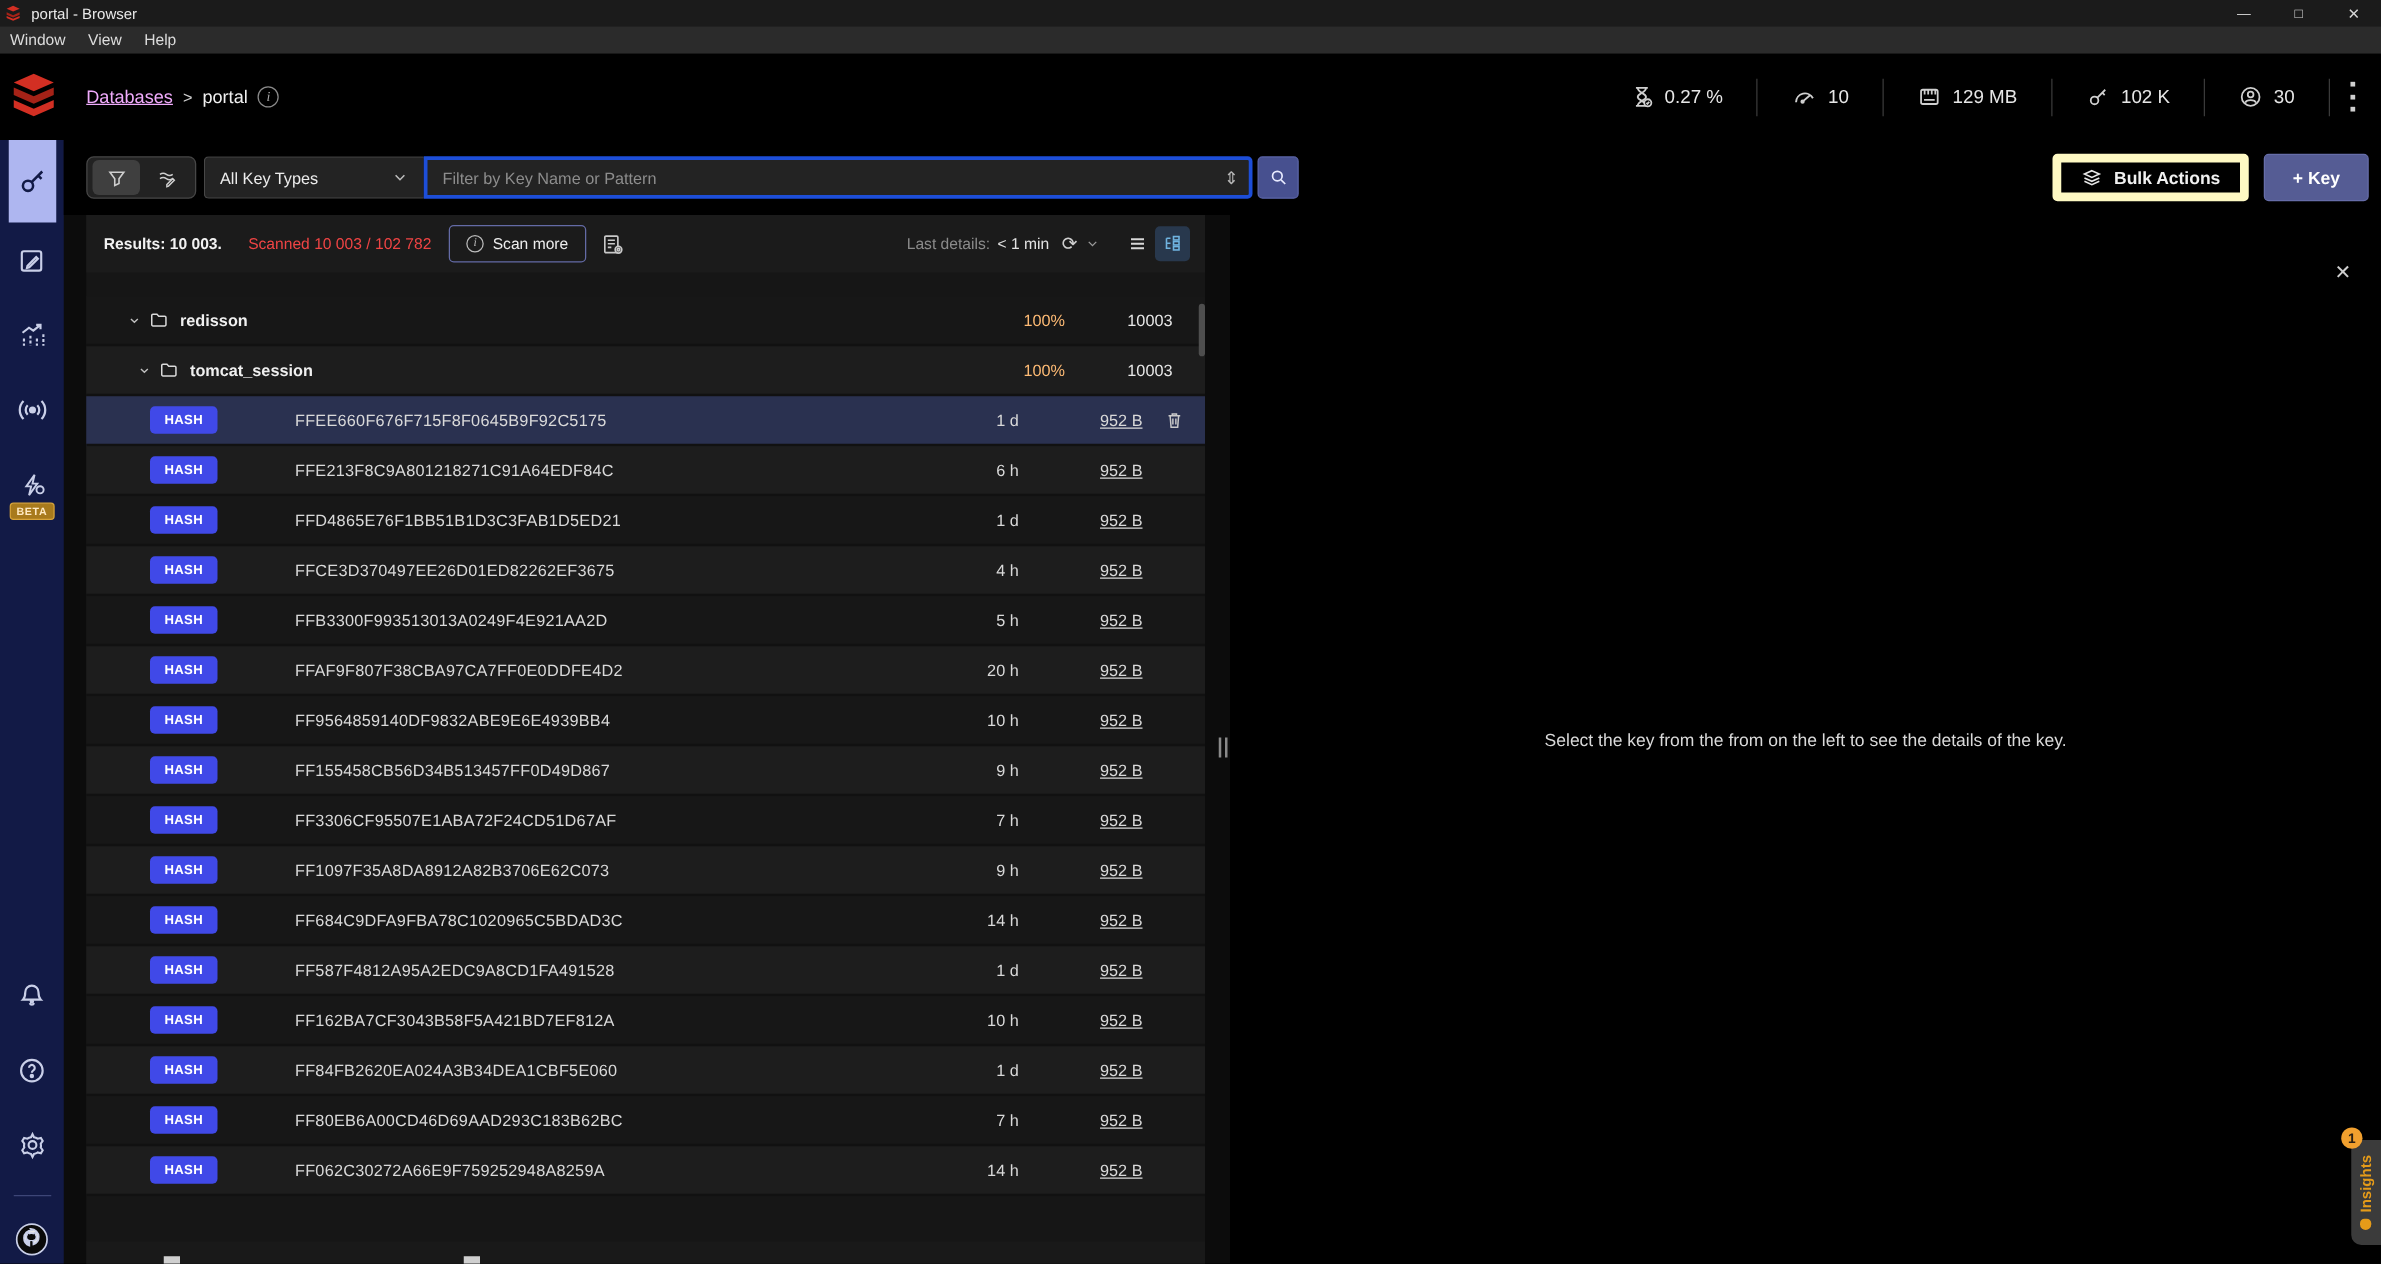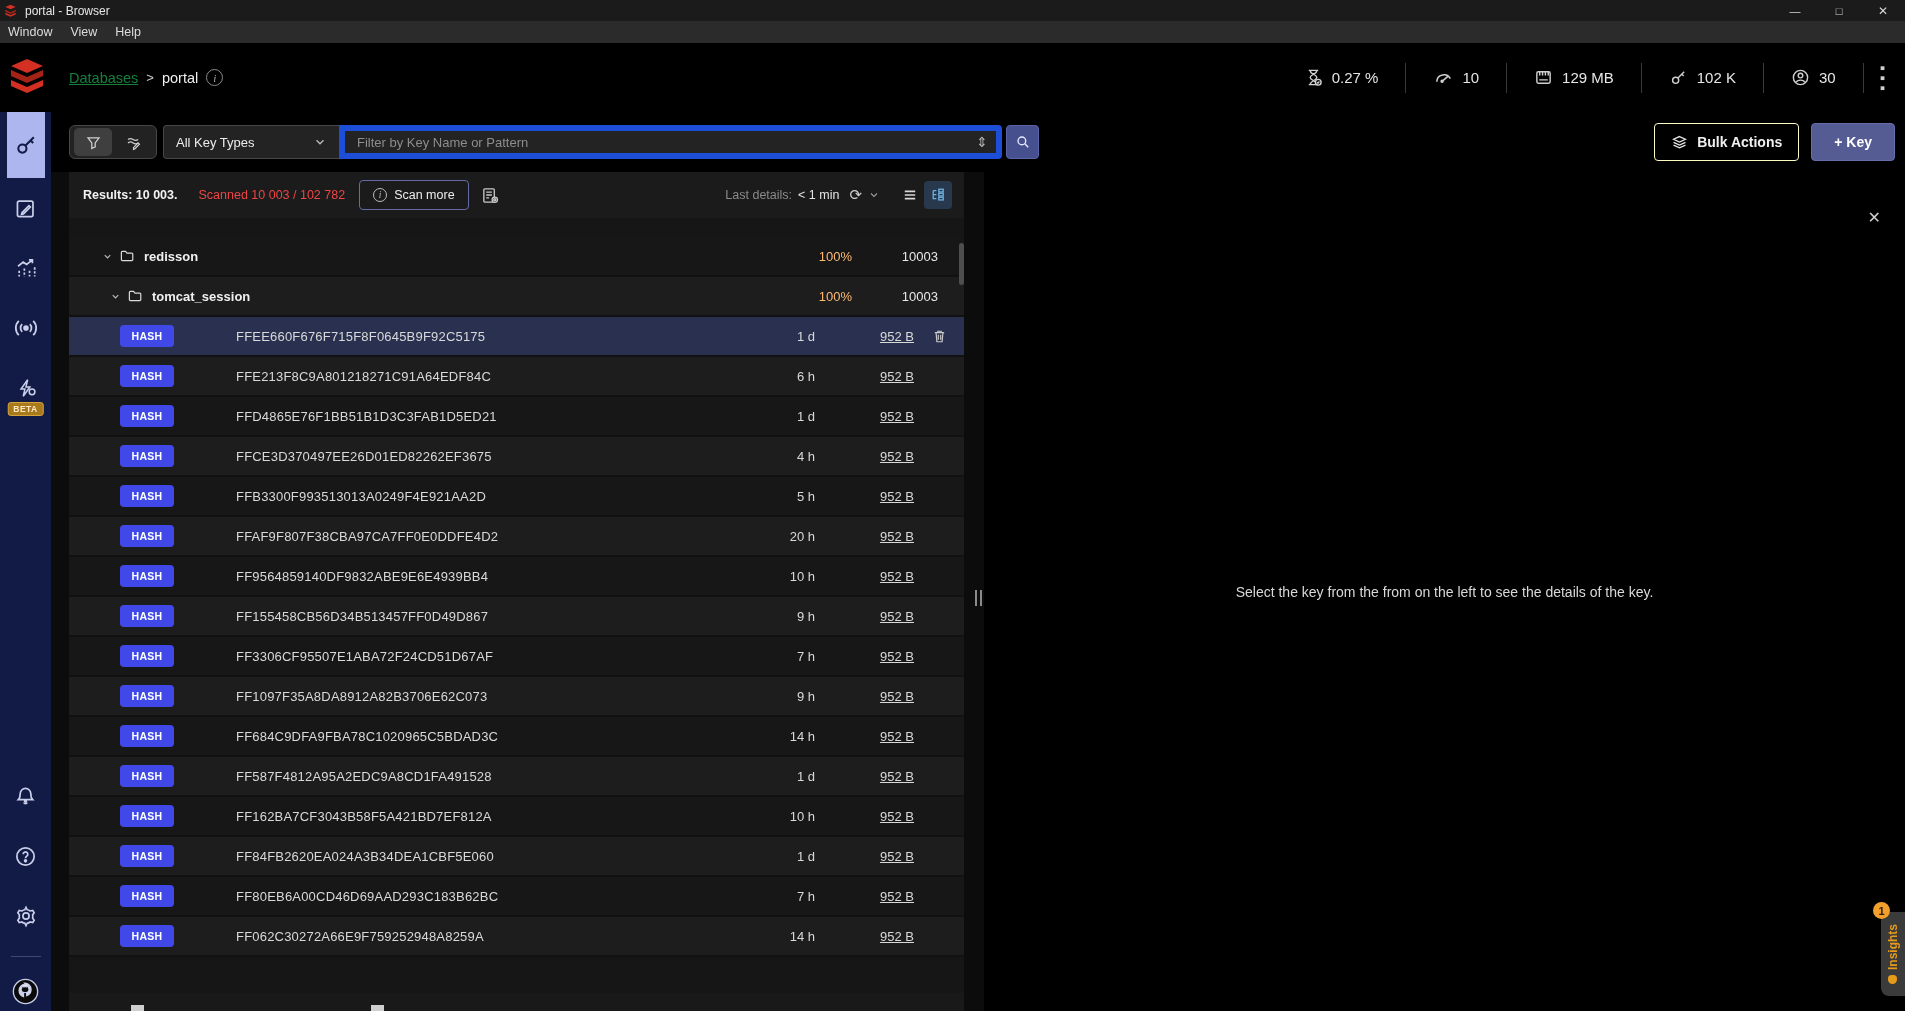--- a/index.html
+++ b/index.html
@@ -18,21 +18,21 @@
 
   
   .menubar { position:absolute; top:21px; left:0; right:0; height:22px; background:#2b2b2b;
     display:flex; align-items:center; gap:18px; padding-left:8px; color:#dcdcdc; font-size:12.5px; }
 
   
   .header { position:absolute; top:43px; left:0; right:0; height:69px; background:#000;
     display:flex; align-items:center; }
   .header-logo { position:absolute; left:7px; top:14px; }
   .breadcrumb { margin-left:69px; display:flex; align-items:center; gap:8px; font-size:14.5px; }
-  .breadcrumb a { color:#15803d; text-decoration:underline; }
+  .breadcrumb a { color:#f0abfc; text-decoration:underline; }
   .breadcrumb .sep { color:#cfcfcf; font-size:13px; }
   .breadcrumb .current { color:#f0f0f0; }
   .info-circle { width:17px; height:17px; border:1.4px solid #8a8a8a; border-radius:50%;
     color:#a9a9a9; font-size:11px; display:flex; align-items:center; justify-content:center;
     font-family:"Liberation Serif",serif; font-style:italic; }
   .stats { margin-left:auto; margin-right:12px; display:flex; align-items:center; height:40px; }
   .stat { display:flex; align-items:center; gap:9px; color:#e6e6e6; font-size:15px; padding:0 27px; }
   .stat svg { stroke:#cfcfcf; }
   .stat-sep { width:1px; height:30px; background:#3a3a3a; }
   .kebab { color:#cfcfcf; font-size:15px; letter-spacing:0; padding:0 8px 0 16px; line-height:10px; }
@@ -60,32 +60,32 @@
   .icon-group { display:flex; align-items:center; height:34px; background:#222;
     border:1px solid #474747; border-radius:6px; padding:0 4px; gap:2px; }
   .icon-btn { width:38px; height:28px; display:flex; align-items:center; justify-content:center;
     border-radius:5px; cursor:pointer; }
   .icon-btn.active { background:#3f3f3f; }
   .icon-btn svg { stroke:#cfcfcf; }
   .key-type-select { margin-left:6px; width:176px; height:34px; background:#232323;
     border:1px solid #474747; border-right:none; border-radius:4px 0 0 4px;
     display:flex; align-items:center; padding:0 12px; color:#ececec; font-size:13px; cursor:pointer; }
   .key-type-select svg { margin-left:auto; stroke:#bdbdbd; }
-  .search-wrap { width:663px; height:34px; background:#232323; border:6px solid #1d4ed8;
+  .search-wrap { width:663px; height:34px; background:#232323; border:3px solid #1d4ed8;
     border-radius:0 4px 4px 0; display:flex; align-items:center; padding:0 8px 0 12px; }
   .search-wrap input { flex:1; background:transparent; border:none; outline:none;
     color:#e5e5e5; font-size:13px; font-family:inherit; }
   .search-wrap input::placeholder { color:#8d8d8d; }
   .updown-icon { color:#b5b5b5; font-size:14px; margin-left:6px; }
   .search-btn { margin-left:4px; width:33px; height:34px; background:#47508f; border:1px solid #5b64a8;
     border-radius:4px; display:flex; align-items:center; justify-content:center; cursor:pointer; }
   .search-btn svg { stroke:#e8eaff; }
   .toolbar-right { margin-left:auto; display:flex; align-items:center; gap:12px; margin-right:10px; }
   .bulk-btn { height:38px; display:flex; align-items:center; gap:9px; padding:0 16px;
-    border:1px solid #fef9c3; border-radius:4px; color:#f0f0f0; font-size:14px; font-weight:bold;
+    border:7px solid #fef9c3; border-radius:4px; color:#f0f0f0; font-size:14px; font-weight:bold;
     background:transparent; cursor:pointer; }
   .bulk-btn svg { stroke:#e6e6e6; }
   .addkey-btn { height:38px; padding:0 22px; background:#555c94; border:1px solid #666da8;
     border-radius:4px; color:#fff; font-size:14px; font-weight:bold;
     display:flex; align-items:center; cursor:pointer; }
 
   
   .browser { position:absolute; left:69px; top:60px; width:895px; bottom:0; background:#161616; }
   .results-bar { height:46px; background:#1b1b1b; display:flex; align-items:center;
     padding:0 12px 0 14px; font-size:12.5px; }

